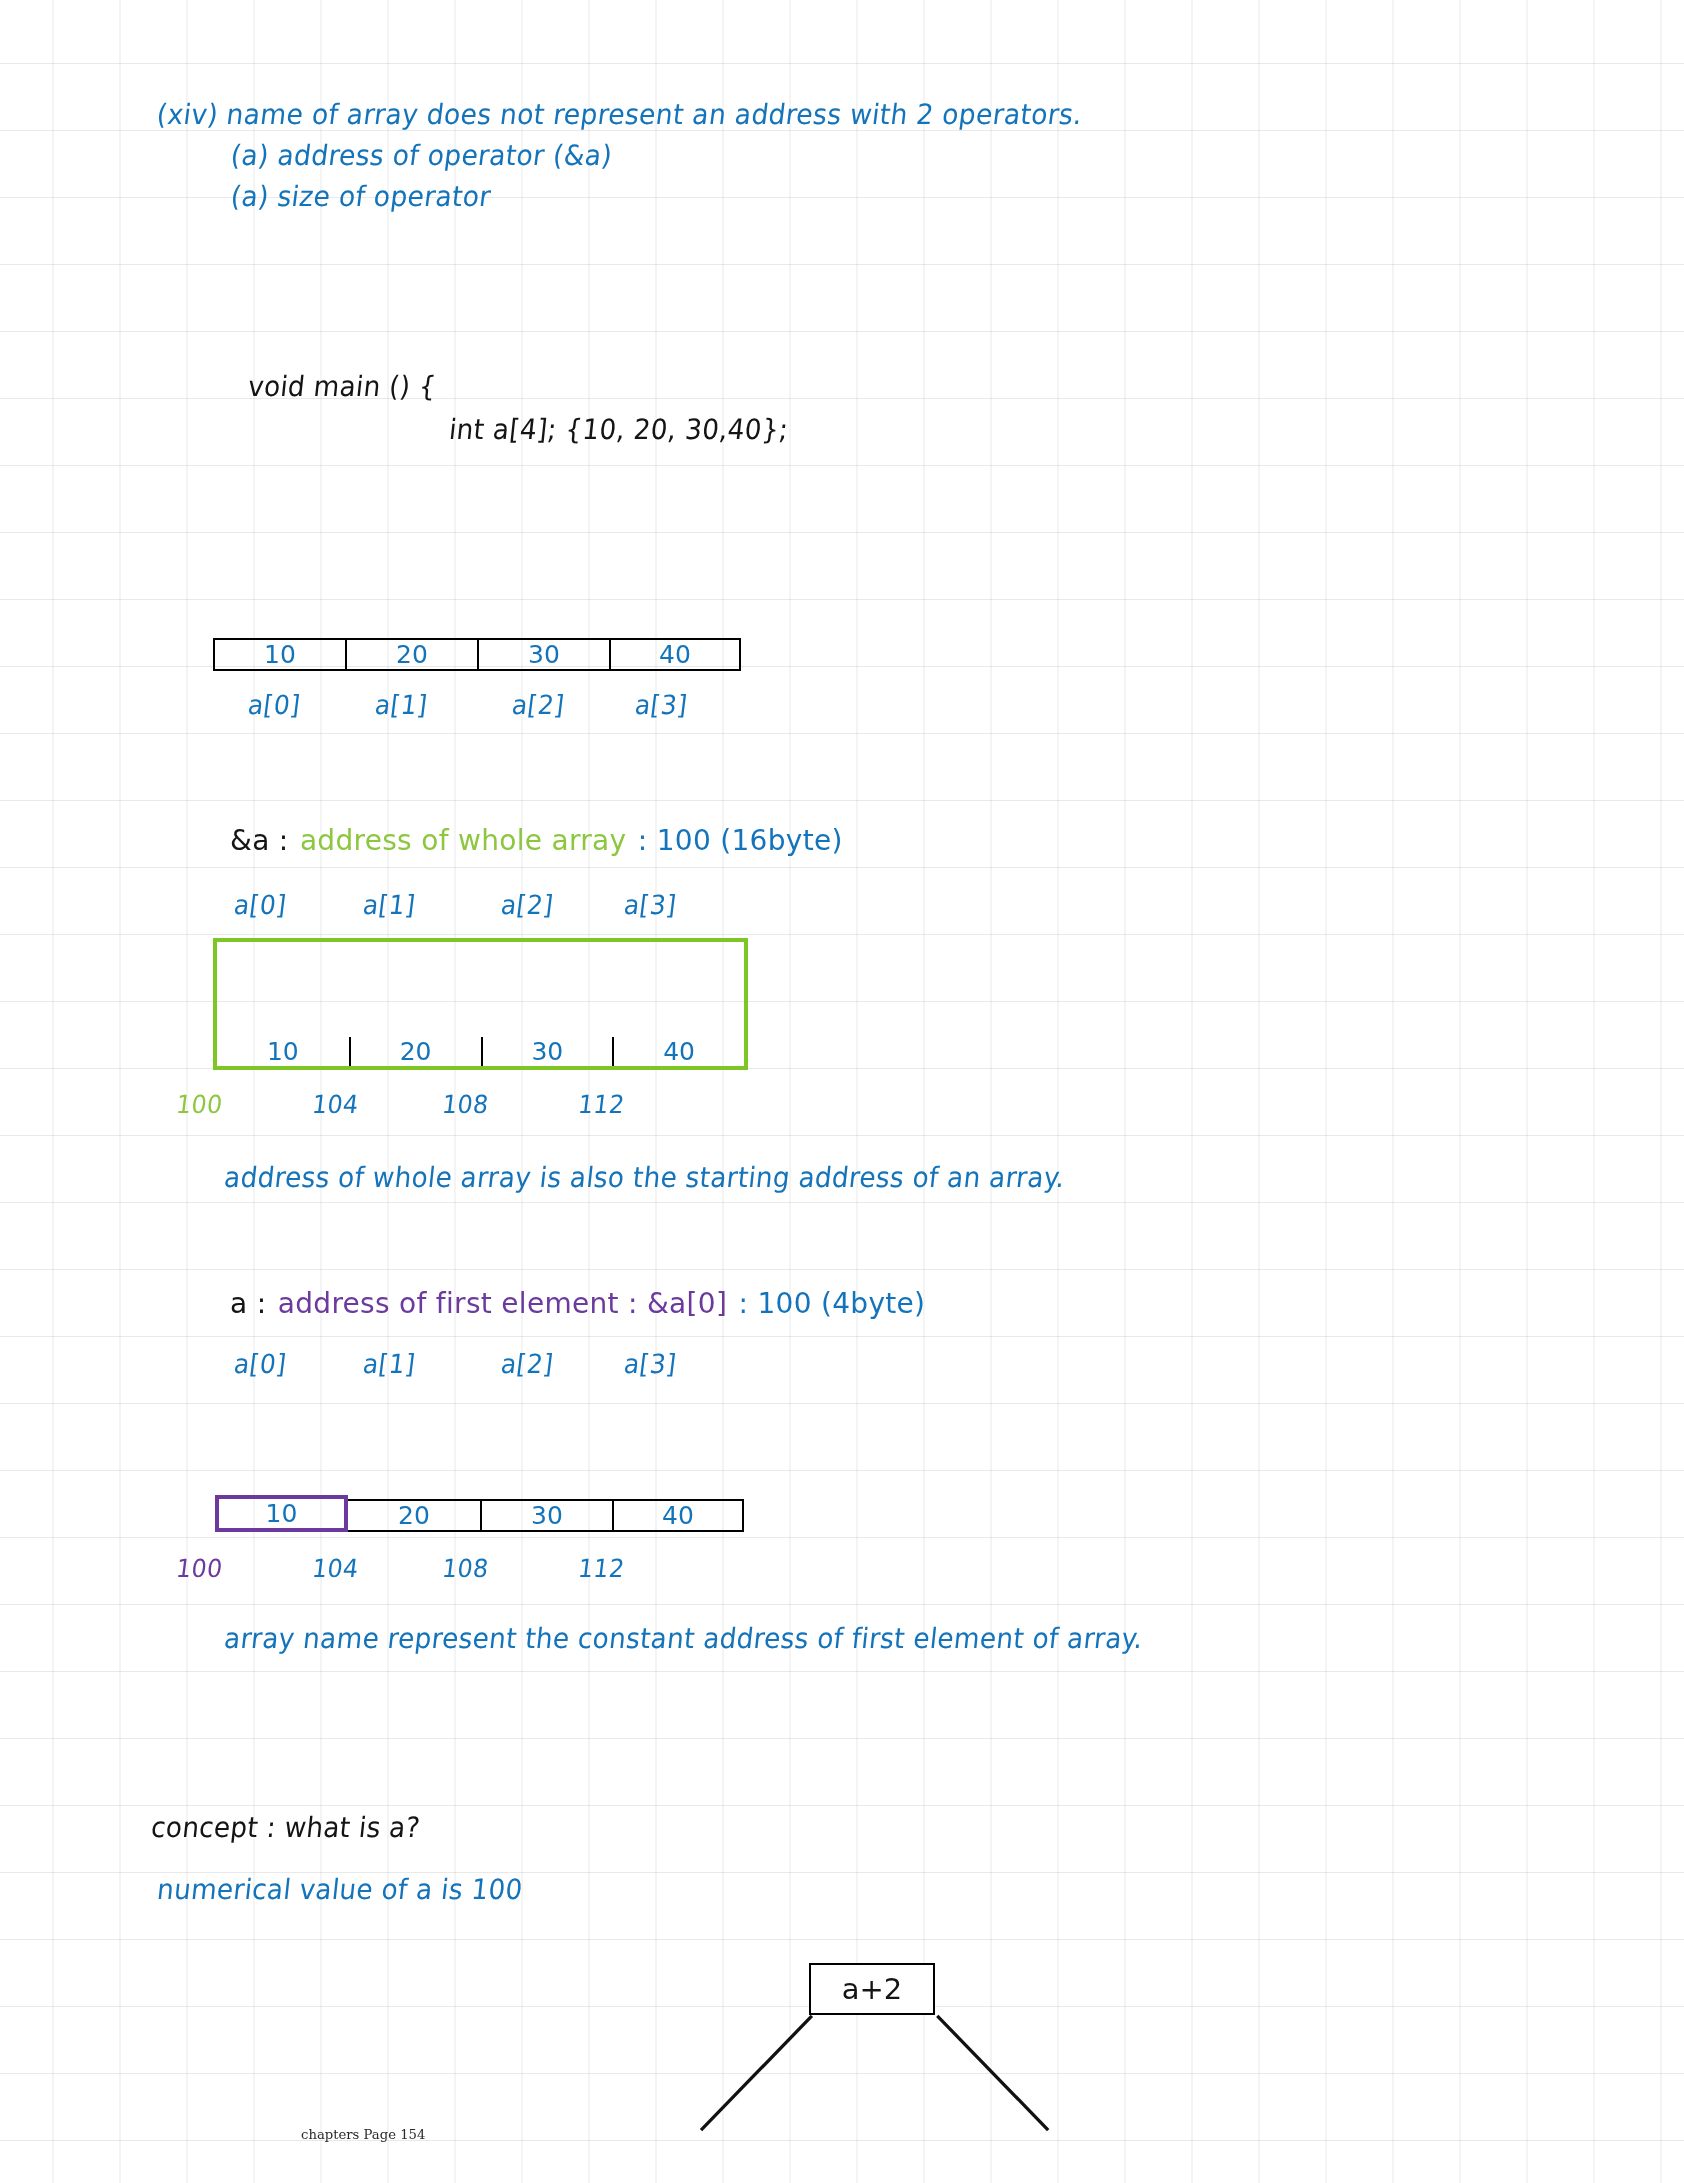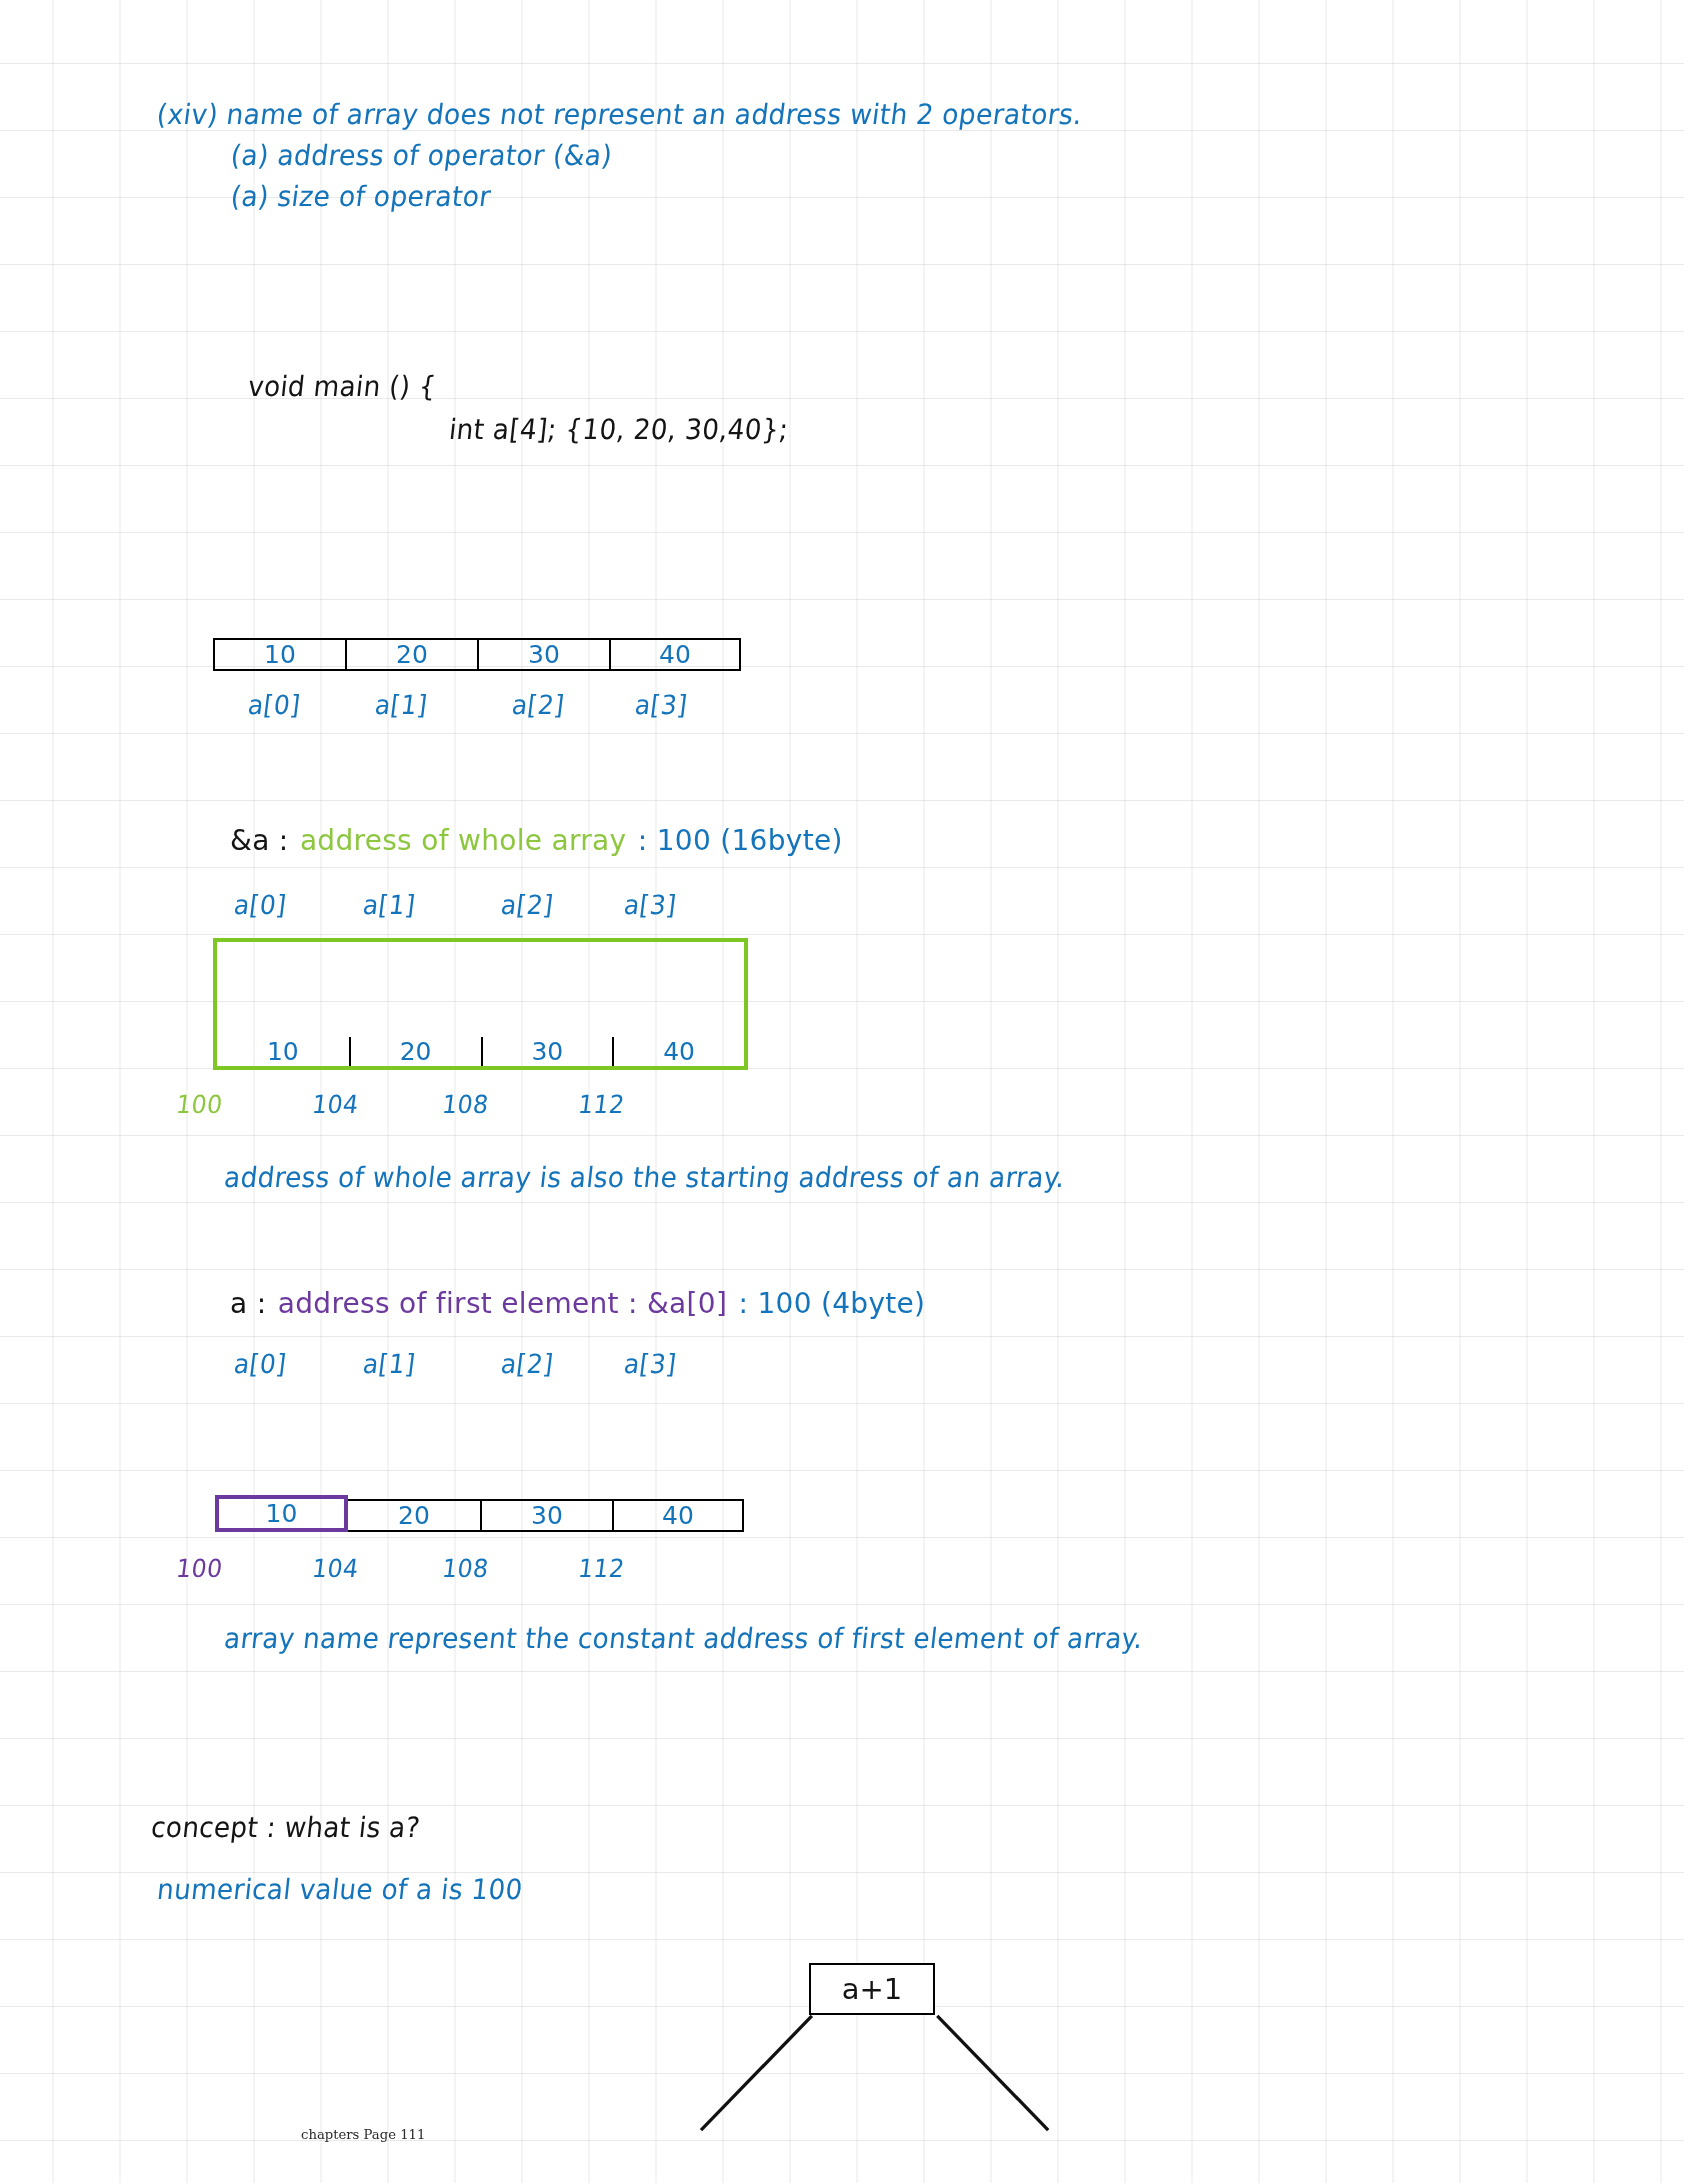--- a/index.html
+++ b/index.html
@@ -169,23 +169,23 @@
   <div class="hand t-addr ink-purple sk1" style="left:178px; top:1554px;">100</div>
   <div class="hand t-addr ink-blue sk1" style="left:314px; top:1554px;">104</div>
   <div class="hand t-addr ink-blue sk1" style="left:444px; top:1554px;">108</div>
   <div class="hand t-addr ink-blue sk1" style="left:580px; top:1554px;">112</div>
 
   <div class="hand t-sent ink-blue sk2" style="left:226px; top:1622px;">array name represent the constant address of first element of array.</div>
 
   <div class="hand t-sent ink-black sk2" style="left:153px; top:1811px;">concept : what is a?</div>
   <div class="hand t-sent ink-blue sk2" style="left:159px; top:1873px;">numerical value of a is 100</div>
 
-  <div class="box-a1" style="left:809px; top:1963px; width:126px; height:52px;">a+1</div>
+  <div class="box-a1" style="left:809px; top:1963px; width:126px; height:52px;">a+2</div>
 
   <svg class="branch" style="left:661px; top:2008px; width:410px; height:132px;" viewBox="0 0 620 200">
     <line x1="60" y1="185" x2="228" y2="12" stroke="#111" stroke-width="5"></line>
     <line x1="418" y1="12" x2="586" y2="185" stroke="#111" stroke-width="5"></line>
   </svg>
 
-  <div class="footer" style="left:301px; top:2127px;">chapters Page 111</div>
+  <div class="footer" style="left:301px; top:2127px;">chapters Page 154</div>
 
 </div>
 
 
 </body></html>

